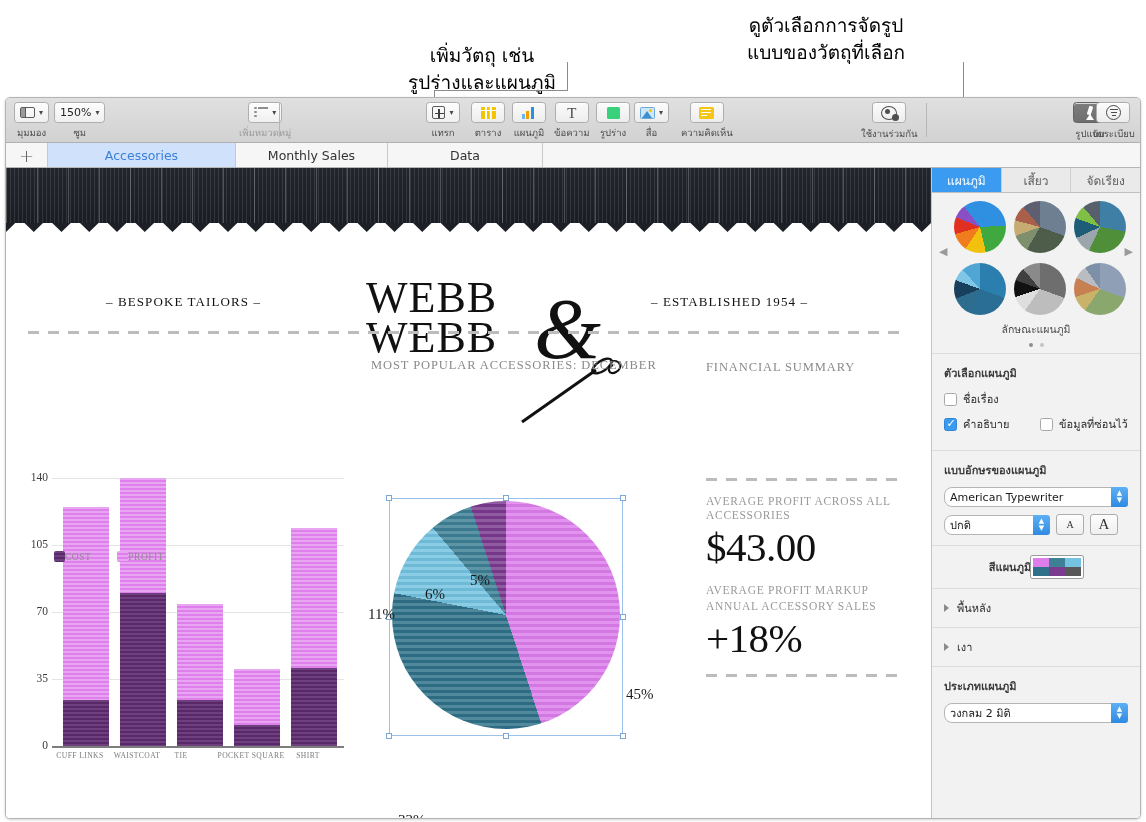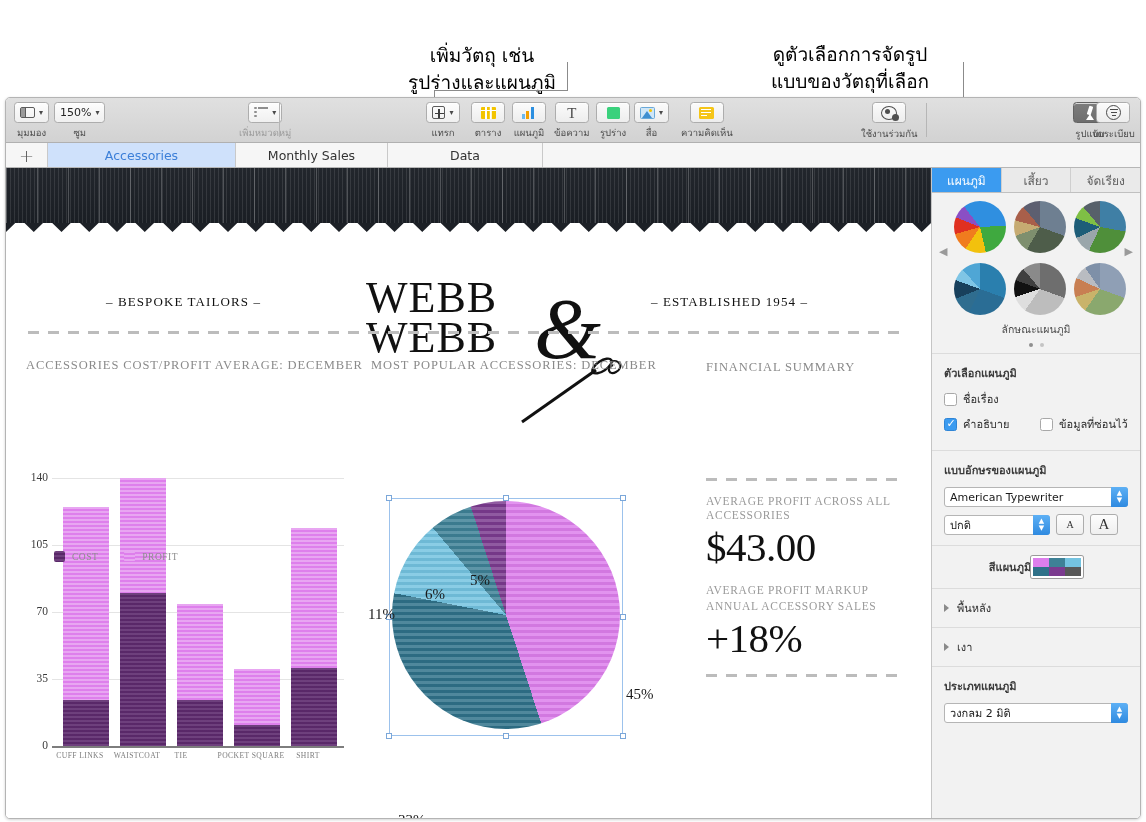--- a/index.html
+++ b/index.html
@@ -209,21 +209,21 @@
       repeating-linear-gradient(180deg, rgba(255,255,255,.30) 0 2px, rgba(255,255,255,0) 2px 4px),
       #de7fec;
     width: 100%;
   }
   .xtick {
     position: absolute; text-align: center;
     font-family: "Liberation Serif", serif; font-size: 7.6px; color: #7d7d7d;
     letter-spacing: .4px; white-space: nowrap;
   }
   .bar-legend { position: absolute; left: 48px; top: 383px; display: flex; gap: 26px; }
-  .lg-item { display: flex; align-items: center; gap: 7px;
+  .lg-item { display: flex; align-items: center; 
     font-family: "Liberation Serif", serif; font-size: 9.5px; color: #8e8e8e; letter-spacing: .5px; }
   .sw { width: 11px; height: 11px; border-radius: 2px; }
 
   
   .piewrap { position: absolute; left: 383px; top: 330px; width: 234px; height: 238px; }
   .pie {
     position: absolute; left: 3px; top: 3px; width: 228px; height: 228px; border-radius: 50%;
   }
   .pie-texture {
     position: absolute; left: 3px; top: 3px; width: 228px; height: 228px; border-radius: 50%;
@@ -282,21 +282,21 @@
     background: #fff; margin-right: 6px; flex: 0 0 auto; }
   .chk.on { background: #3b9bf0; border-color: #2f85d6; position: relative; }
   .chk.on:after { content:"✓"; position:absolute; left:1.5px; top:-2px; color:#fff; font-size:11px; }
   .chklabel { font-size: 11px; color: #2e2e2e; }
   .chkcols { display: flex; }
   .chkcols > div { display: flex; align-items: center; }
   .chkcols > div:first-child { width: 96px; }
 
   .field {
     display: flex; align-items: center; height: 20px; background: #fff;
-    border: 1px solid #b5b5b5; border-radius: 3px; padding: 8px 5px;
+    border: 1px solid #b5b5b5; border-radius: 8px; padding: 8px 5px;
     font-size: 11px; color: #1a1a1a; position: relative;
   }
   .stepper {
     position: absolute; right: -1px; top: -1px; bottom: -1px; width: 17px;
     background: linear-gradient(#5db0f5,#2f8ae0); border-radius: 0 3px 3px 0;
     color: #fff; font-size: 7px; display: flex; flex-direction: column;
     align-items: center; justify-content: center; line-height: 7px;
   }
   .row2 { display: flex; gap: 6px; align-items: center; margin-top: 7px; }
   .smallbtn {
@@ -318,21 +318,21 @@
 <body>
 
 <div id="root">
 
   <div class="callout-text" style="left:347px; top:12px; width:270px;margin-top:30px;">เพิ่มวัตถุ เช่น
 รูปร่างและแผนภูมิ</div>
   <div class="leader leader-v" style="left:567px; top:62px; height:28px;"></div>
   <div class="leader leader-h" style="left:434px; top:90px; width:134px;"></div>
   <div class="leader leader-v" style="left:434px; top:90px; height:10px;"></div>
 
-  <div class="callout-text" style="left:710px; top:12px; width:280px;margin-top:29px;">ดูตัวเลือกการจัดรูป
+  <div class="callout-text" style="left:686px; top:12px; width:280px;">ดูตัวเลือกการจัดรูป
 แบบของวัตถุที่เลือก</div>
   <div class="leader leader-v" style="left:963px; top:62px; height:36px;"></div>
 
   <div class="window">
 
     <div class="toolbar">
 
       <div class="tb-group" style="left:8px;">
         <div class="tb-btn">
           <span class="ic ic-view"></span>
@@ -478,21 +478,20 @@
           <div class="amp">&amp;</div>
           <svg width="140" height="95" style="position:absolute;left:512px;top:92px;">
             <path d="M4 92 L78 40" stroke="#111" stroke-width="3" fill="none"></path>
             <ellipse cx="84" cy="36" rx="11" ry="5" fill="none" stroke="#111" stroke-width="2.4" transform="rotate(-33 84 36)"></ellipse>
             <path d="M92 32 c10 -4 14 6 6 10 c-7 4 -10 -4 -3 -7" stroke="#111" stroke-width="2.2" fill="none"></path>
           </svg>
         </div>
 
         <div class="dashrule" style="top:163px;"></div>
 
-        <div class="col-title" style="left:20px; top:190px;">ACCESSORIES COST/PROFIT AVERAGE: DECEMBER</div>
         <div class="col-title" style="left:365px; top:190px;">MOST POPULAR ACCESSORIES: DECEMBER</div>
         <div class="col-title" style="left:700px; top:192px;">FINANCIAL SUMMARY</div>
 
         <div class="barchart">
           <div class="gridline" style="top:0px;"></div>
           <div class="gridline" style="top:67px;"></div>
           <div class="gridline" style="top:134px;"></div>
           <div class="gridline" style="top:201px;"></div>
           <div class="axisline" style="top:268px;"></div>
 

